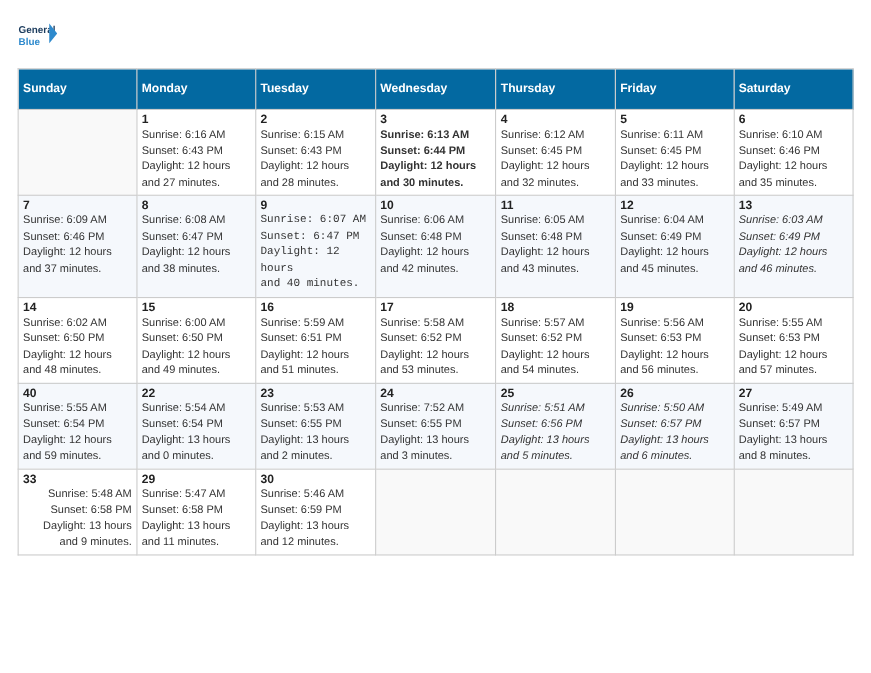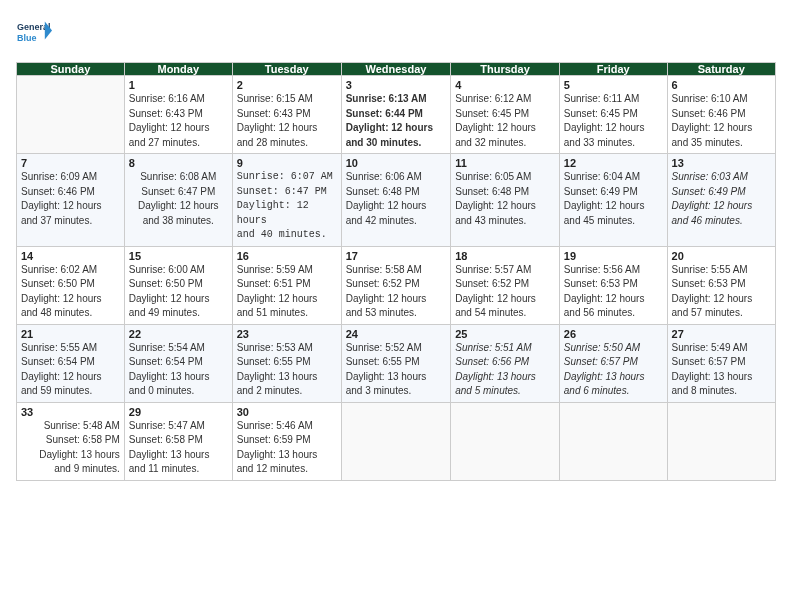--- a/index.html
+++ b/index.html
@@ -42,24 +42,24 @@
     .location-title {
       font-size: 14px;
       color: #333;
     }
     .calendar {
       width: 100%;
       border-collapse: collapse;
       font-size: 9.5px;
     }
     .calendar th {
-      background: #14532d;
+      background: #0369a1;
       color: white;
-      padding: 0 4px;
-      text-align: center;
+      padding: 12px 4px;
+      text-align: left;
       font-size: 11px;
       font-weight: bold;
       border: 1px solid #ccc;
     }
     .calendar td {
       border: 1px solid #ccc;
       vertical-align: top;
       padding: 3px 4px;
       width: 113px;
       height: 78px;
@@ -163,21 +163,21 @@
         <tr>
           <td>
             <span class="day-num">7</span>
             <div class="day-info" style="white-space: pre-line;">Sunrise: 6:09 AM
 Sunset: 6:46 PM
 Daylight: 12 hours
 and 37 minutes.</div>
           </td>
           <td>
             <span class="day-num">8</span>
-            <div class="day-info" style="white-space: pre-line; text-align: center;">Sunrise: 6:08 AM
+            <div class="day-info" style="white-space: pre-line;">Sunrise: 6:08 AM
 Sunset: 6:47 PM
 Daylight: 12 hours
 and 38 minutes.</div>
           </td>
           <td>
             <span class="day-num">9</span>
             <div class="day-info" style="white-space: pre-line; font-family: Liberation Mono, monospace;">Sunrise: 6:07 AM
 Sunset: 6:47 PM
 Daylight: 12 hours
 and 40 minutes.</div>
@@ -257,21 +257,21 @@
           <td>
             <span class="day-num">20</span>
             <div class="day-info" style="white-space: pre-line;">Sunrise: 5:55 AM
 Sunset: 6:53 PM
 Daylight: 12 hours
 and 57 minutes.</div>
           </td>
         </tr>
         <tr>
           <td>
-            <span class="day-num">21</span>
+            <span class="day-num">40</span>
             <div class="day-info" style="white-space: pre-line;">Sunrise: 5:55 AM
 Sunset: 6:54 PM
 Daylight: 12 hours
 and 59 minutes.</div>
           </td>
           <td>
             <span class="day-num">22</span>
             <div class="day-info" style="white-space: pre-line;">Sunrise: 5:54 AM
 Sunset: 6:54 PM
 Daylight: 13 hours
@@ -279,21 +279,21 @@
           </td>
           <td>
             <span class="day-num">23</span>
             <div class="day-info" style="white-space: pre-line;">Sunrise: 5:53 AM
 Sunset: 6:55 PM
 Daylight: 13 hours
 and 2 minutes.</div>
           </td>
           <td>
             <span class="day-num">24</span>
-            <div class="day-info" style="white-space: pre-line;">Sunrise: 5:52 AM
+            <div class="day-info" style="white-space: pre-line;">Sunrise: 7:52 AM
 Sunset: 6:55 PM
 Daylight: 13 hours
 and 3 minutes.</div>
           </td>
           <td>
             <span class="day-num">25</span>
             <div class="day-info" style="white-space: pre-line; font-style: italic;">Sunrise: 5:51 AM
 Sunset: 6:56 PM
 Daylight: 13 hours
 and 5 minutes.</div>

